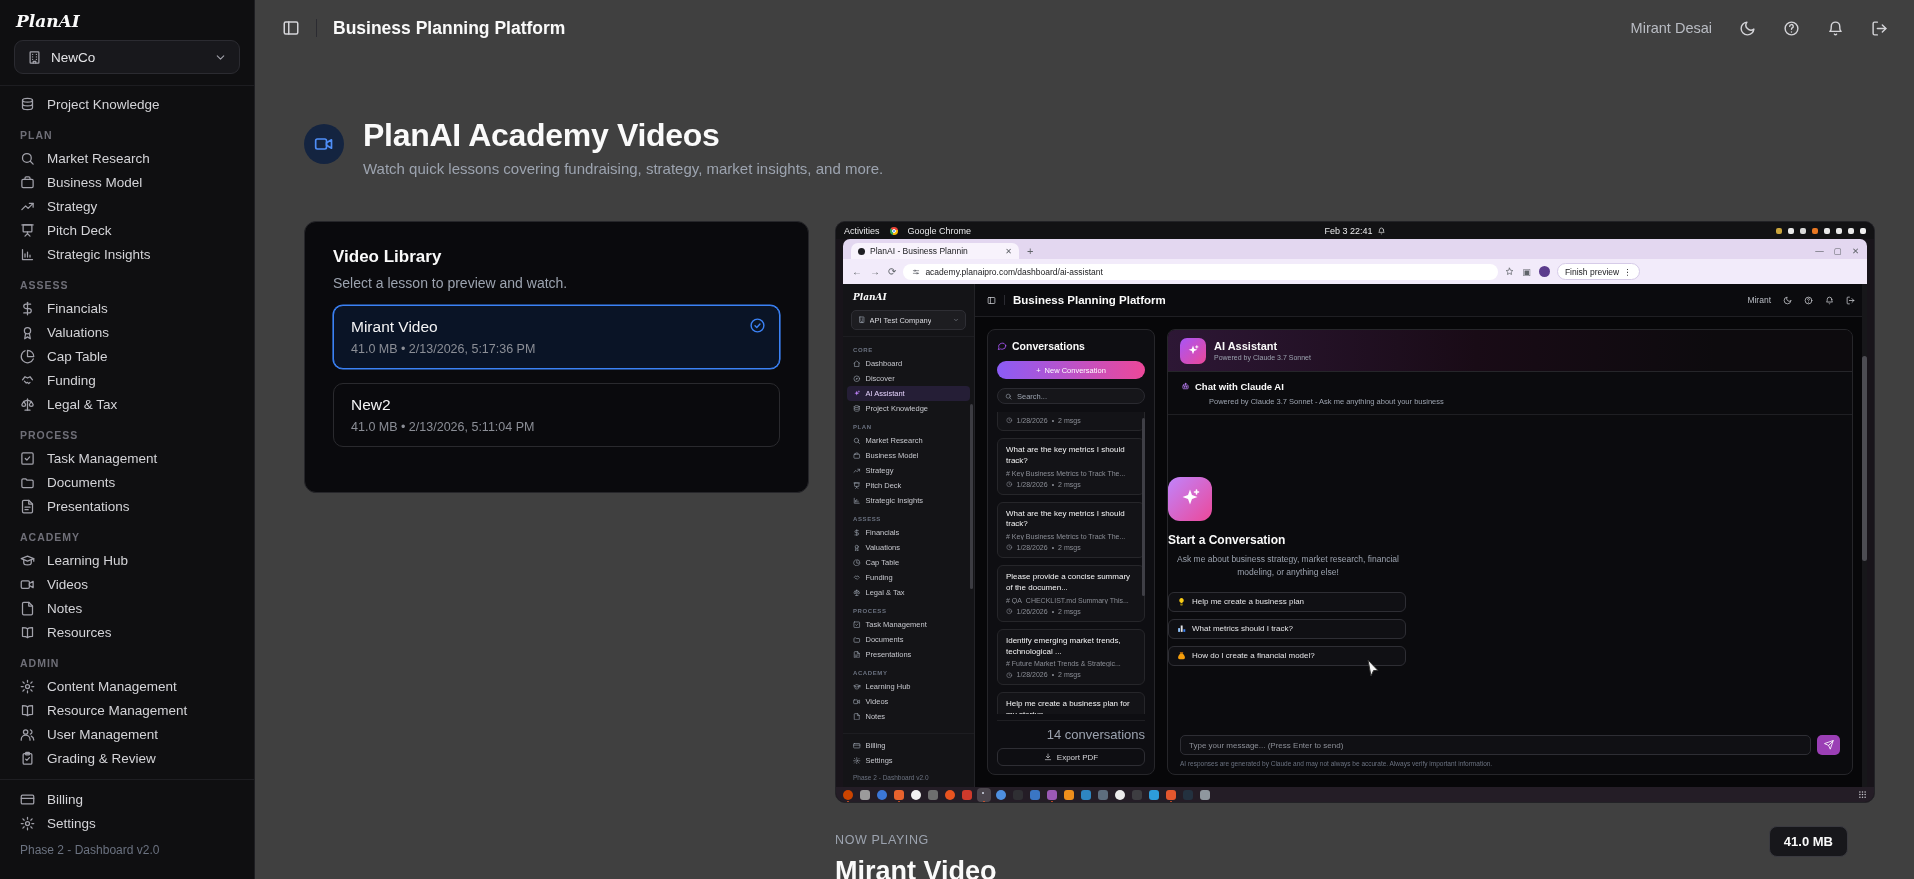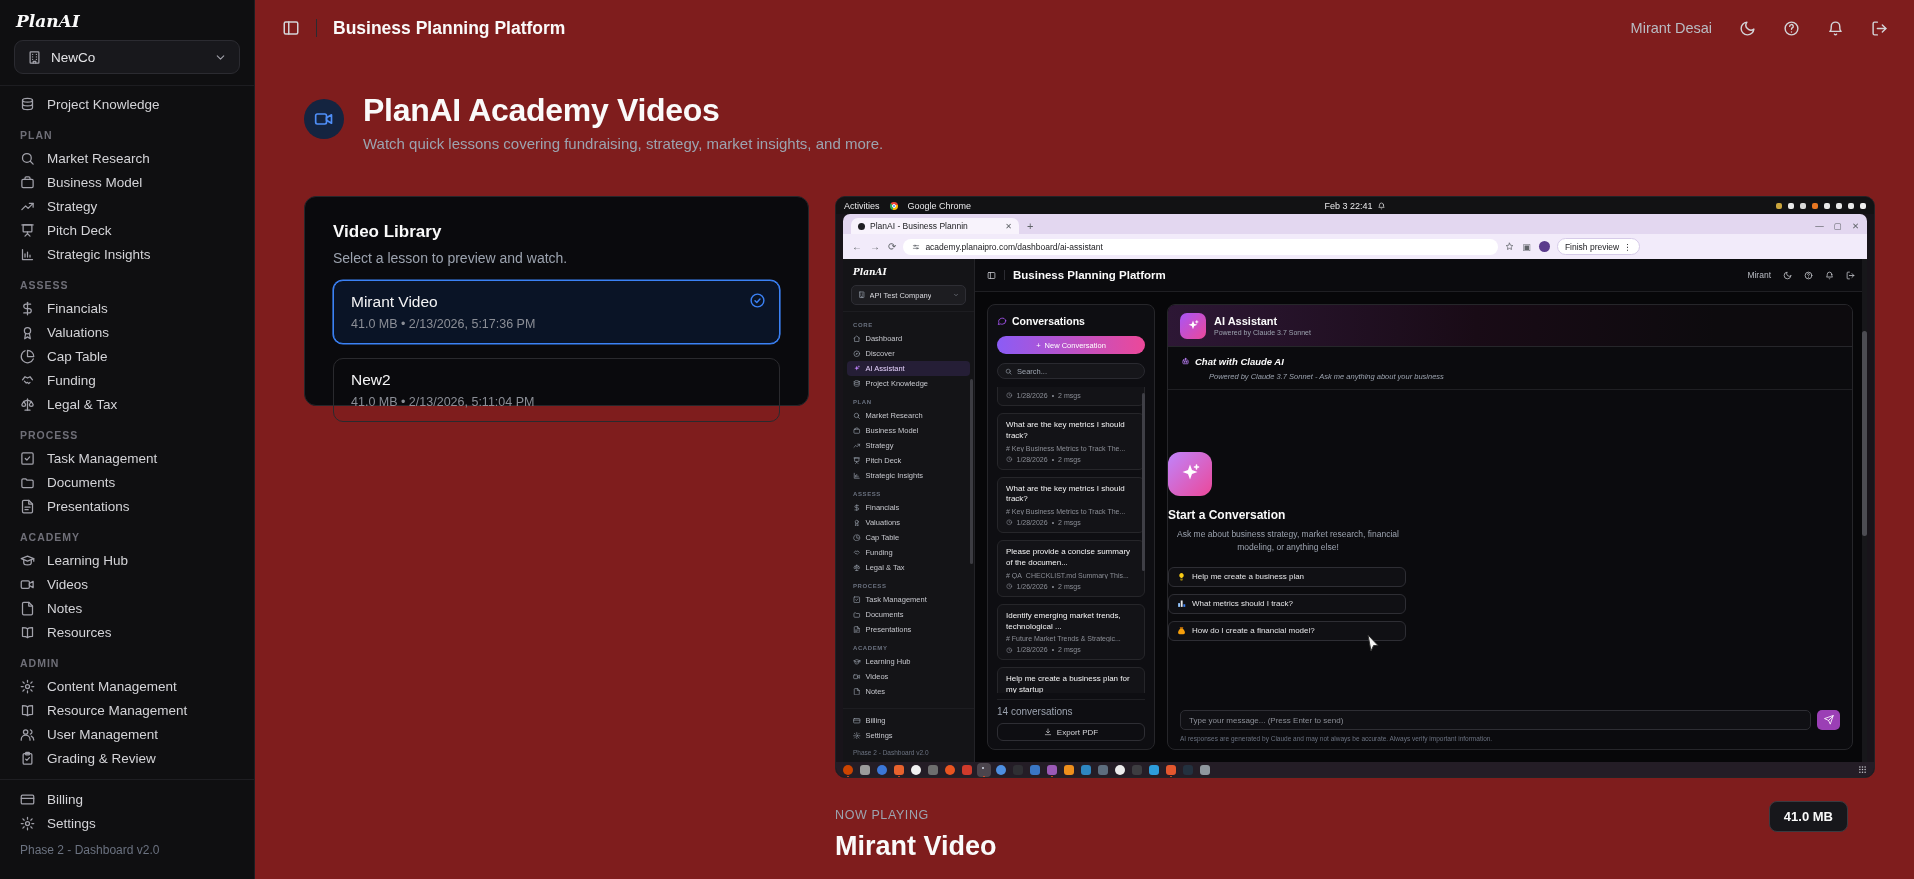--- a/index.html
+++ b/index.html
@@ -14,39 +14,39 @@
   .side-sep { border-bottom:1px solid #1d1d21; }
   .side-nav { flex:1; overflow:hidden; padding-top:6px; }
   .nav-item { height:24px; display:flex; align-items:center; gap:12px; padding:0 12px 0 20px; color:#d4d4d8; font-size:13.5px; cursor:pointer; white-space:nowrap; }
   .nav-label { font-size:10.5px; font-weight:bold; letter-spacing:1px; color:#6f6f78; margin:13px 0 5px 20px; }
   .nav-divider { border-top:1px solid #1e1e22; margin:9px 0 7px; }
   .side-note { color:#6b7280; font-size:12px; padding:8px 20px 0; white-space:nowrap; }
   .nicon { width:15px; height:15px; color:#a1a1aa; flex:none; display:inline-block; }
   .nicon svg, .icn svg { width:100%; height:100%; display:block; }
 
   
-  .main { flex:1; display:flex; flex-direction:column; background:#7f1d1d; min-width:0; }
+  .main { flex:1; display:flex; flex-direction:column; background:#404040; min-width:0;gap:25px; }
   .topbar { height:56px; flex:none; display:flex; align-items:center; padding:0 26px 0 27px; }
   .tb-toggle { width:18px; height:18px; color:#d4d4d8; cursor:pointer; }
   .tb-div { width:1px; height:18px; background:#2b2b31; margin:0 16px; }
   .tb-title { color:#fafafa; font-weight:bold; font-size:17.5px; }
   .tb-right { margin-left:auto; display:flex; align-items:center; gap:27px; }
   .tb-user { color:#b9bcc3; font-size:14.5px; }
   .hicon { width:17px; height:17px; color:#d4d4d8; cursor:pointer; }
 
   .content { flex:1; padding:36px 0 0 49px; overflow:hidden; }
   .page-head { display:flex; gap:19px; align-items:flex-start; }
   .ph-badge { width:40px; height:40px; border-radius:50%; background:#142440; color:#4f8ef7; display:flex; align-items:center; justify-content:center; flex:none; margin-top:7px; }
   .ph-badge .icn { width:20px; height:20px; }
   .ph-title { color:#fafafa; font-size:32px; font-weight:bold; letter-spacing:-0.3px; }
   .ph-sub { color:#9ca3af; font-size:15px; margin-top:6px; }
   .columns { display:flex; gap:26px; margin-top:44px; }
 
   
-  .lib-card { width:505px; flex:none; height:210px; background:#0a0a0d; border:1px solid #26262a; border-radius:12px; padding:25px 28px; }
+  .lib-card { width:505px; flex:none; height:272px; background:#0a0a0d; border:1px solid #26262a; border-radius:12px; padding:25px 28px; }
   .lib-title { color:#fafafa; font-size:17px; font-weight:bold; }
   .lib-sub { color:#9ca3af; font-size:14px; margin-top:8px; }
   .lib-item { position:relative; border:1px solid #2a2a2e; border-radius:10px; padding:12px 17px; margin-top:14px; cursor:pointer; }
   .lib-item.selected { border-color:#3b82f6; box-shadow:0 0 0 0.6px #3b82f6; background:#0a1426; }
   .lib-name { color:#f4f4f5; font-size:15.5px; }
   .lib-meta { color:#8b8e96; font-size:12.5px; margin-top:6px; }
   .lib-check { position:absolute; top:11px; right:13px; width:17px; height:17px; color:#3b82f6; }
 
   
   .player-col { width:1040px; flex:none; }
@@ -111,32 +111,32 @@
   .conv-search { margin-top:9px; height:16px; flex:none; background:#16161a; border:1px solid #2a2a30; border-radius:8px; display:flex; align-items:center; gap:5px; padding:0 7px; color:#9ca3af; font-size:7.5px; }
   .conv-search .icn { width:7px; height:7px; }
   .conv-list { flex:1; margin-top:8px; overflow:hidden; display:flex; flex-direction:column; gap:7px; position:relative; }
   .conv-card { background:#131317; border:1px solid #26262a; border-radius:6px; padding:6px 8px; flex:none; }
   .cc-title { color:#f4f4f5; font-size:8px; line-height:1.35; }
   .cc-sub { color:#8b8e96; font-size:7px; margin-top:3px; white-space:nowrap; overflow:hidden; text-overflow:ellipsis; }
   .cc-meta { display:flex; align-items:center; gap:4px; color:#8b8e96; font-size:7px; margin-top:4px; }
   .cc-meta .icn { width:6.5px; height:6.5px; }
   .conv-scroll { position:absolute; right:0; top:6px; width:3.5px; height:178px; background:#3f3f46; border-radius:2px; }
   .conv-foot { flex:none; border-top:1px solid #1f1f23; margin-top:6px; padding-top:6px; }
-  .conv-count { text-align:left; color:#9ca3af; font-size:10px; }
+  .conv-count { text-align:right; color:#9ca3af; font-size:13px; }
   .conv-export { margin-top:6px; height:18px; border:1px solid #2e2e34; border-radius:6px; display:flex; align-items:center; justify-content:center; gap:5px; color:#d4d4d8; font-size:8px; }
   .conv-export .icn { width:8px; height:8px; }
 
   
   .ai { flex:1; background:#0b0b0e; border:1px solid #26262a; border-radius:8px; display:flex; flex-direction:column; overflow:hidden; min-width:0; }
   .ai-band { height:42px; flex:none; display:flex; align-items:center; gap:8px; padding:0 12px; border-bottom:1px solid #26262a; background:linear-gradient(90deg,#2d1735 0%,#190b16 45%,#0d0b0e 80%); }
   .ai-band-icn { width:26px; height:26px; border-radius:7px; background:linear-gradient(135deg,#a855f7,#ec4899); color:#fff; display:flex; align-items:center; justify-content:center; }
   .ai-band-icn .icn { width:14px; height:14px; }
   .ai-band-t { color:#fafafa; font-weight:bold; font-size:11px; }
   .ai-band-s { color:#9ca3af; font-size:7px; margin-top:2px; }
-  .ai-chat-hd { flex:none; padding:9px 13px 8px; border-bottom:1px solid #1f1f23;font-style:italic; }
+  .ai-chat-hd { flex:none; padding:9px 13px 8px; border-bottom:1px solid #1f1f23; }
   .ai-chat-t { display:flex; align-items:center; gap:5px; color:#fafafa; font-weight:bold; font-size:9.5px; }
   .ai-chat-t .icn { width:9px; height:9px; color:#c084fc; }
   .ai-chat-s { color:#9ca3af; font-size:7.5px; margin-top:5px;padding-left:28px; }
   .ai-empty { flex:1; display:flex; flex-direction:column; align-items:flex-start; justify-content:center; min-height:0; }
   .ai-big { width:44px; height:44px; border-radius:12px; background:linear-gradient(135deg,#c084fc,#ec4899); color:#fff; display:flex; align-items:center; justify-content:center; }
   .ai-big .icn { width:24px; height:24px; }
   .ai-e-title { color:#fafafa; font-weight:bold; font-size:12px; margin-top:12px; }
   .ai-e-desc { color:#9ca3af; font-size:8.5px; width:240px; text-align:center; line-height:1.5; margin-top:6px; }
   .sugg { display:flex; flex-direction:column; gap:7px; margin-top:13px; width:238px; }
   .sugg-btn { height:20px; background:#101014; border:1px solid #2e2e34; border-radius:6px; display:flex; align-items:center; gap:6px; padding:0 8px; color:#e4e4e7; font-size:8px; }

